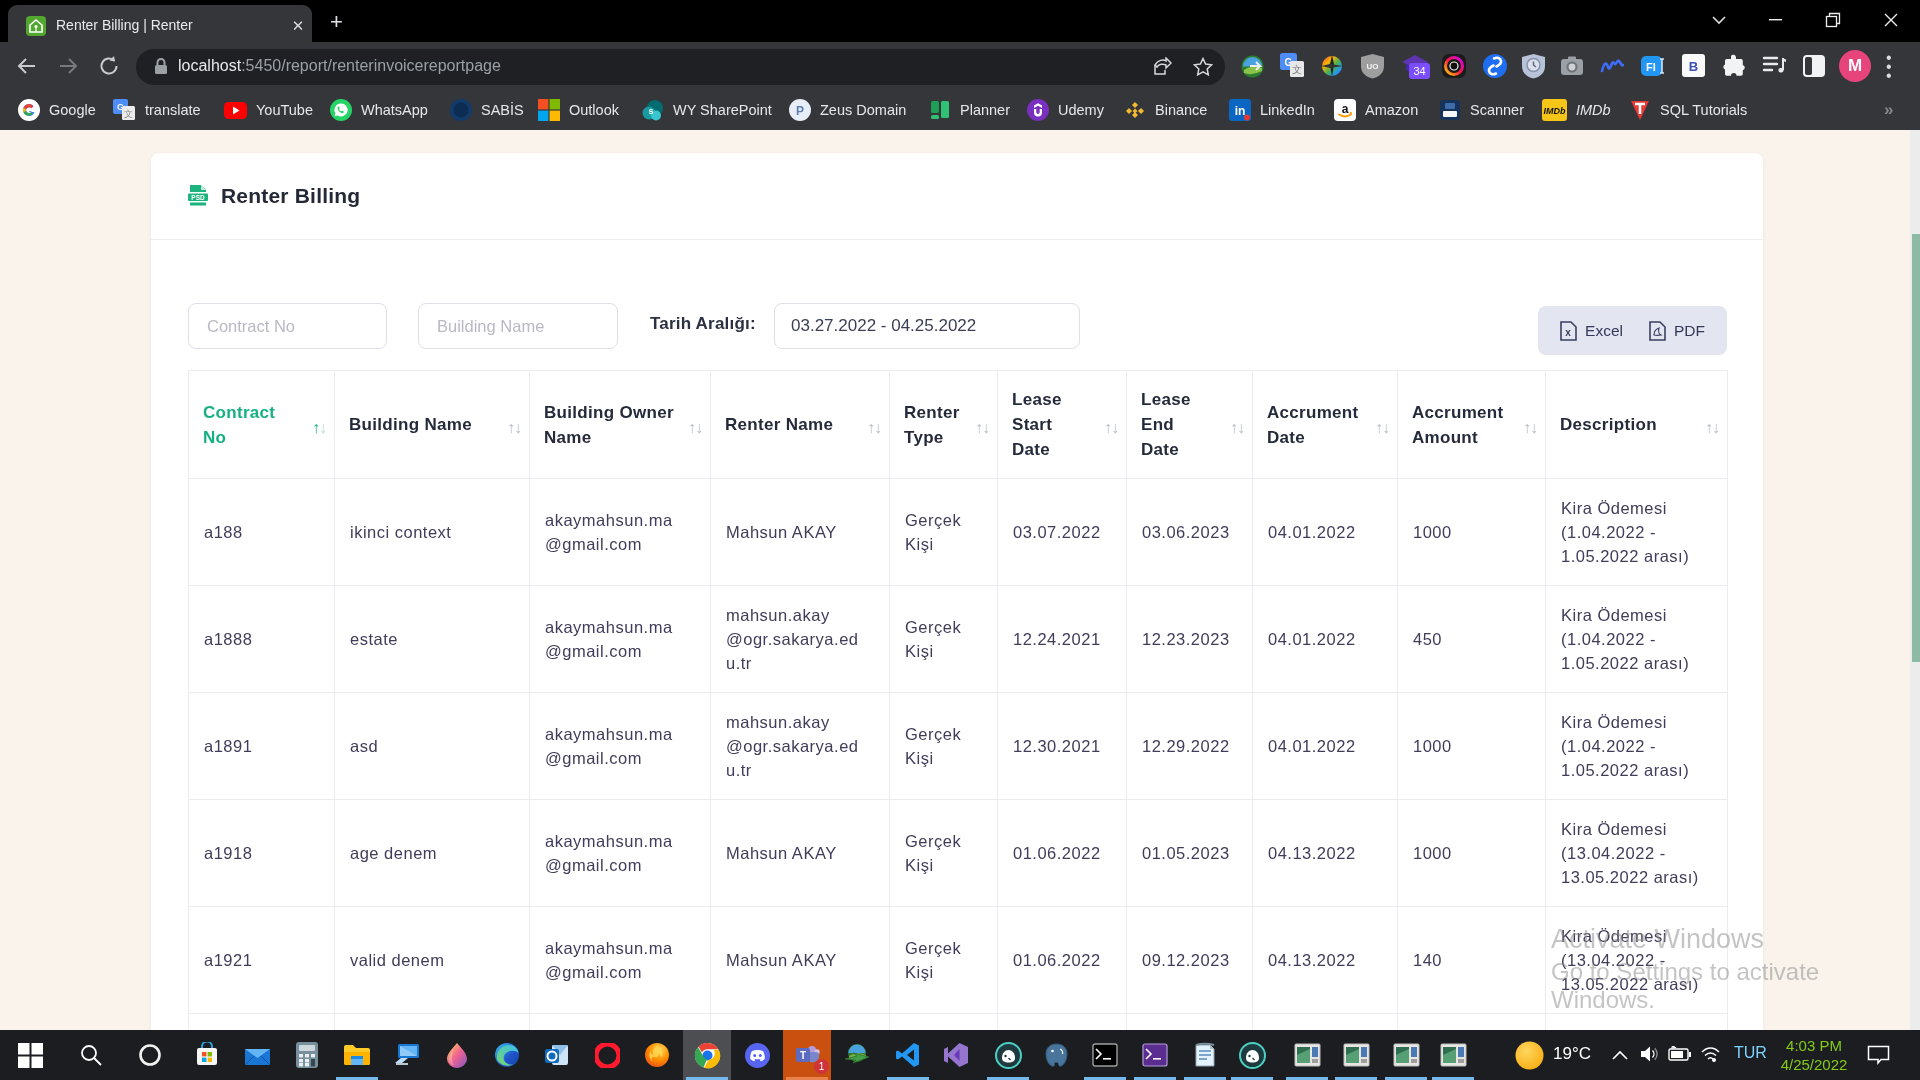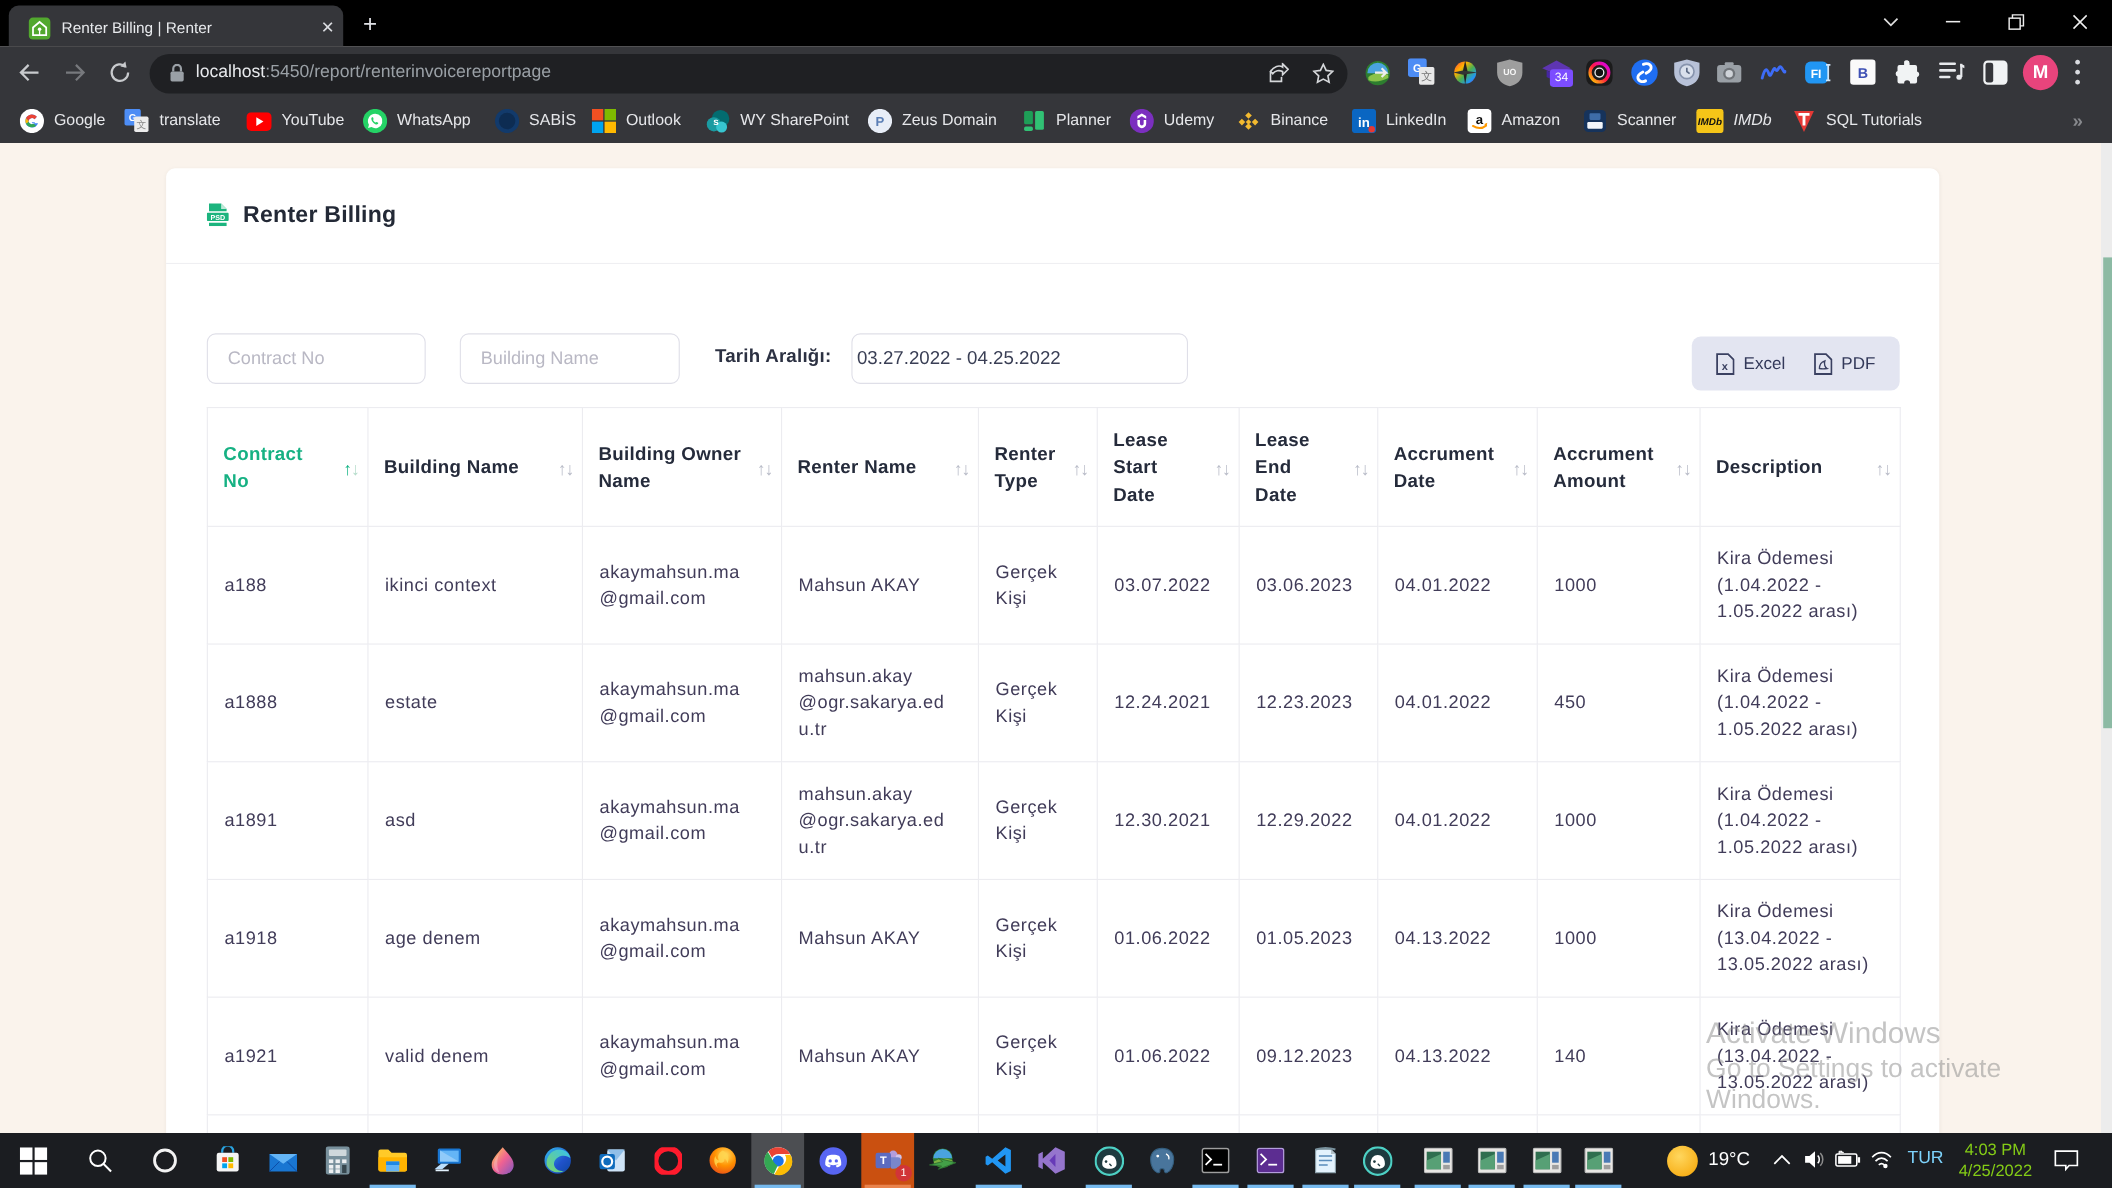--- a/index.html
+++ b/index.html
@@ -299,21 +299,21 @@
           <path d="M13 1 L13 6 H18 Z" fill="#bfe9d8"></path>
           <rect x="0" y="9.5" width="20" height="7.5" rx="1" fill="#1cb47e"></rect>
           <text x="10" y="15.6" font-size="6.5" font-weight="bold" fill="#fff" text-anchor="middle" font-family="Liberation Sans">PSD</text>
           <rect x="2" y="18.5" width="16" height="3" fill="#1cb47e"></rect>
         </svg>
       <div id="cardtitle" class="abs">Renter Billing</div>
     </div>
     <div class="input" style="left:37px;top:150px;width:199px;height:46px;">Contract No</div>
     <div class="input" style="left:267px;top:150px;width:200px;height:46px;">Building Name</div>
     <div id="lbl-tarih" class="abs">Tarih Aralığı:</div>
-    <div class="input" style="left:623px;top:150px;width:306px;height:46px;color:#3a3f55;padding-left:4px;font-size:17px;">03.27.2022 - 04.25.2022</div>
+    <div class="input" style="left:623px;top:150px;width:306px;height:46px;color:#3a3f55;padding-left:16px;font-size:17px;">03.27.2022 - 04.25.2022</div>
     <div id="btngroup" class="abs">
       <div class="btn"><svg width="17" height="20" viewBox="0 0 17 20">
             <path d="M1 1 H11 L16 6 V19 H1 Z" fill="none" stroke="#3a4061" stroke-width="1.6"></path>
             <text x="8" y="15" font-size="10" font-weight="bold" fill="#3a4061" text-anchor="middle" font-family="Liberation Sans">x</text>
           </svg>Excel</div>
       <div class="btn"><svg width="17" height="20" viewBox="0 0 17 20">
             <path d="M1 1 H11 L16 6 V19 H1 Z" fill="none" stroke="#3a4061" stroke-width="1.6"></path>
             <path d="M5 14 c0-3 2-6 5-7 -1 3 0 6 2 7 -2.5.5 -5 .5 -7 0 Z" fill="none" stroke="#3a4061" stroke-width="1.2"></path>
           </svg>PDF</div>
     </div>

